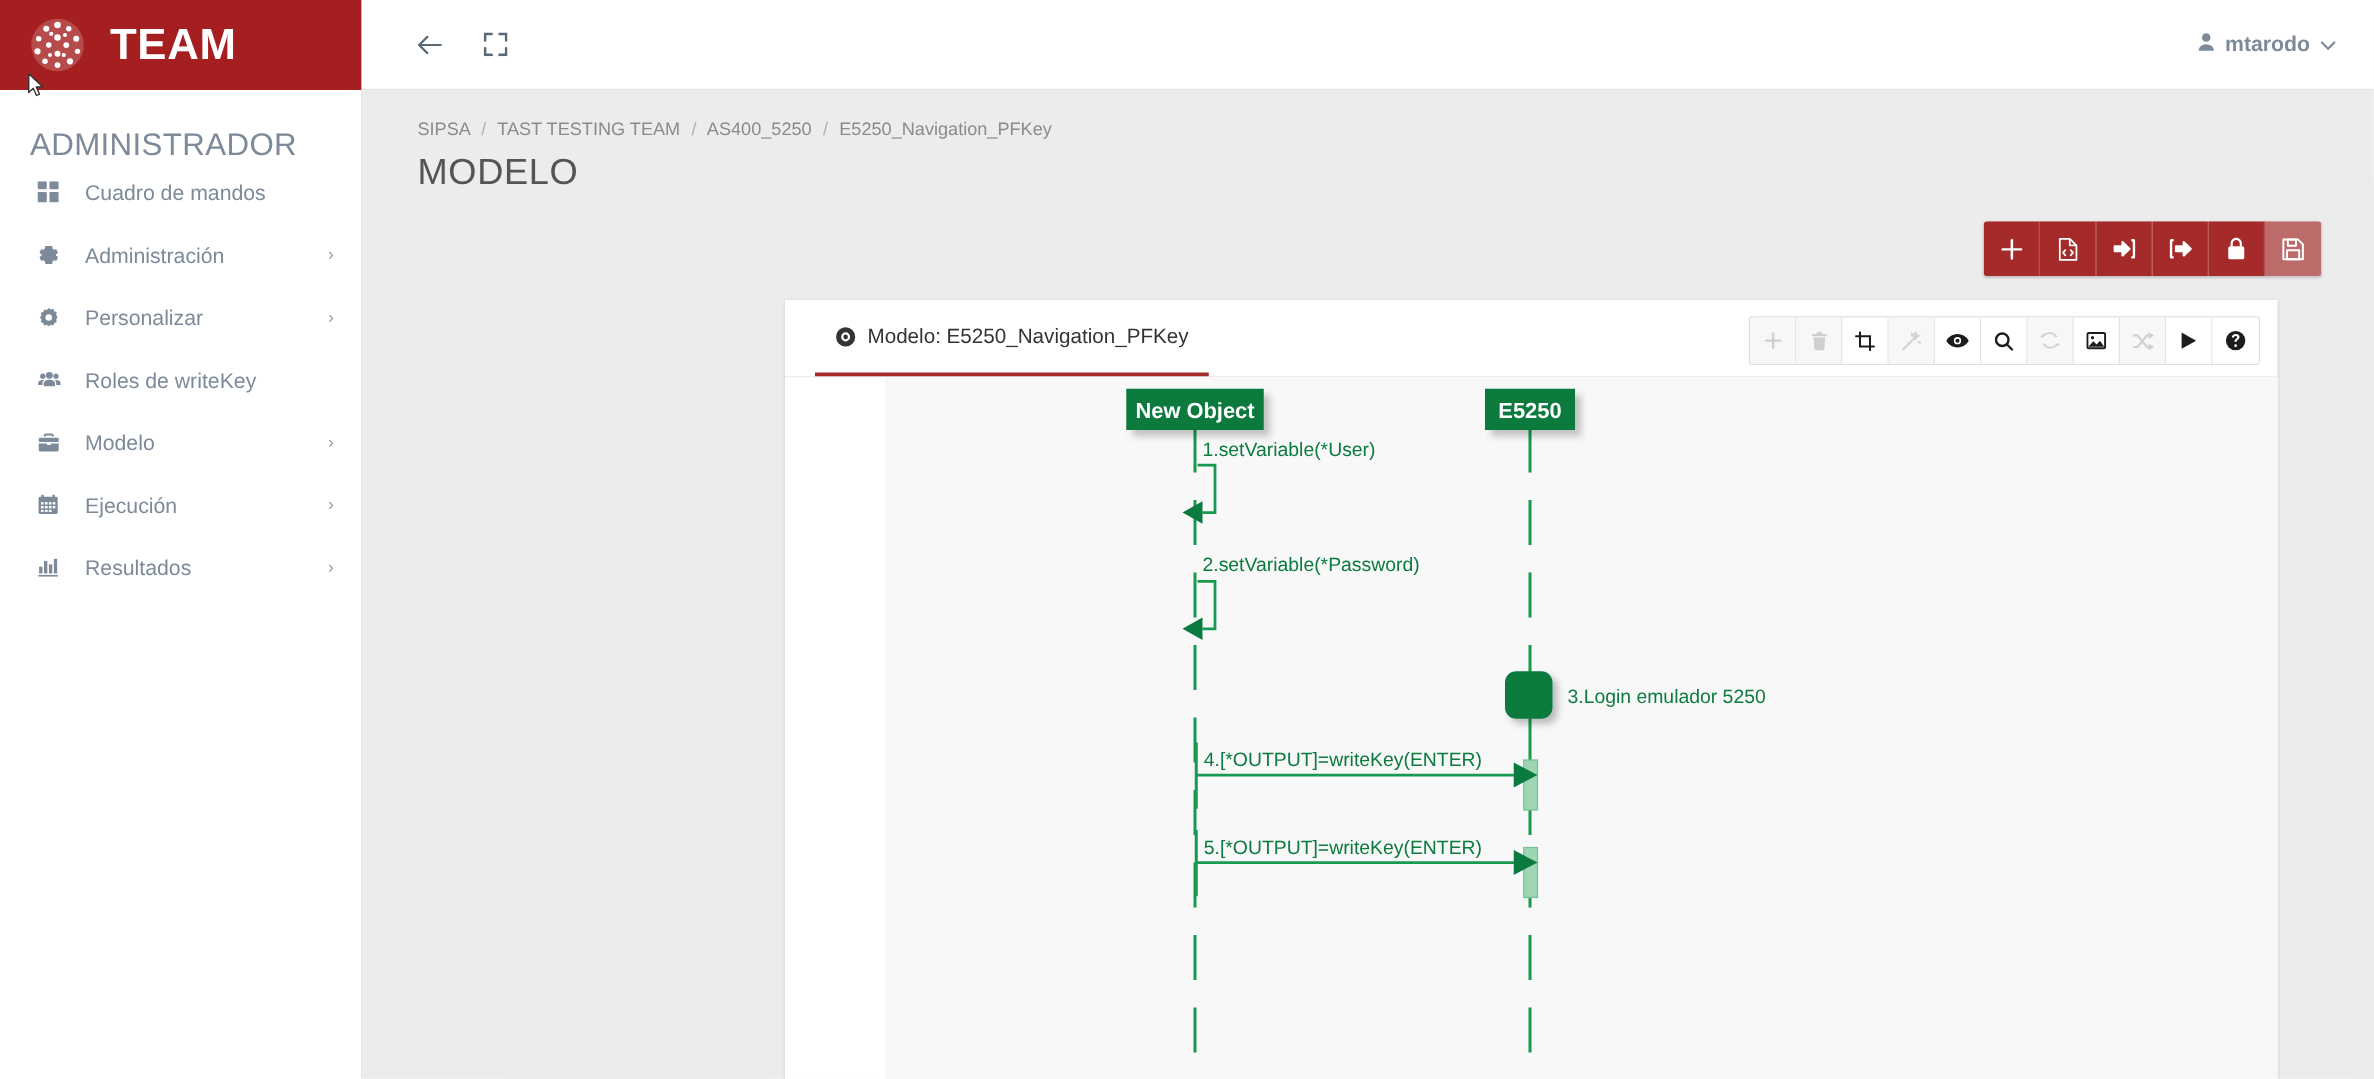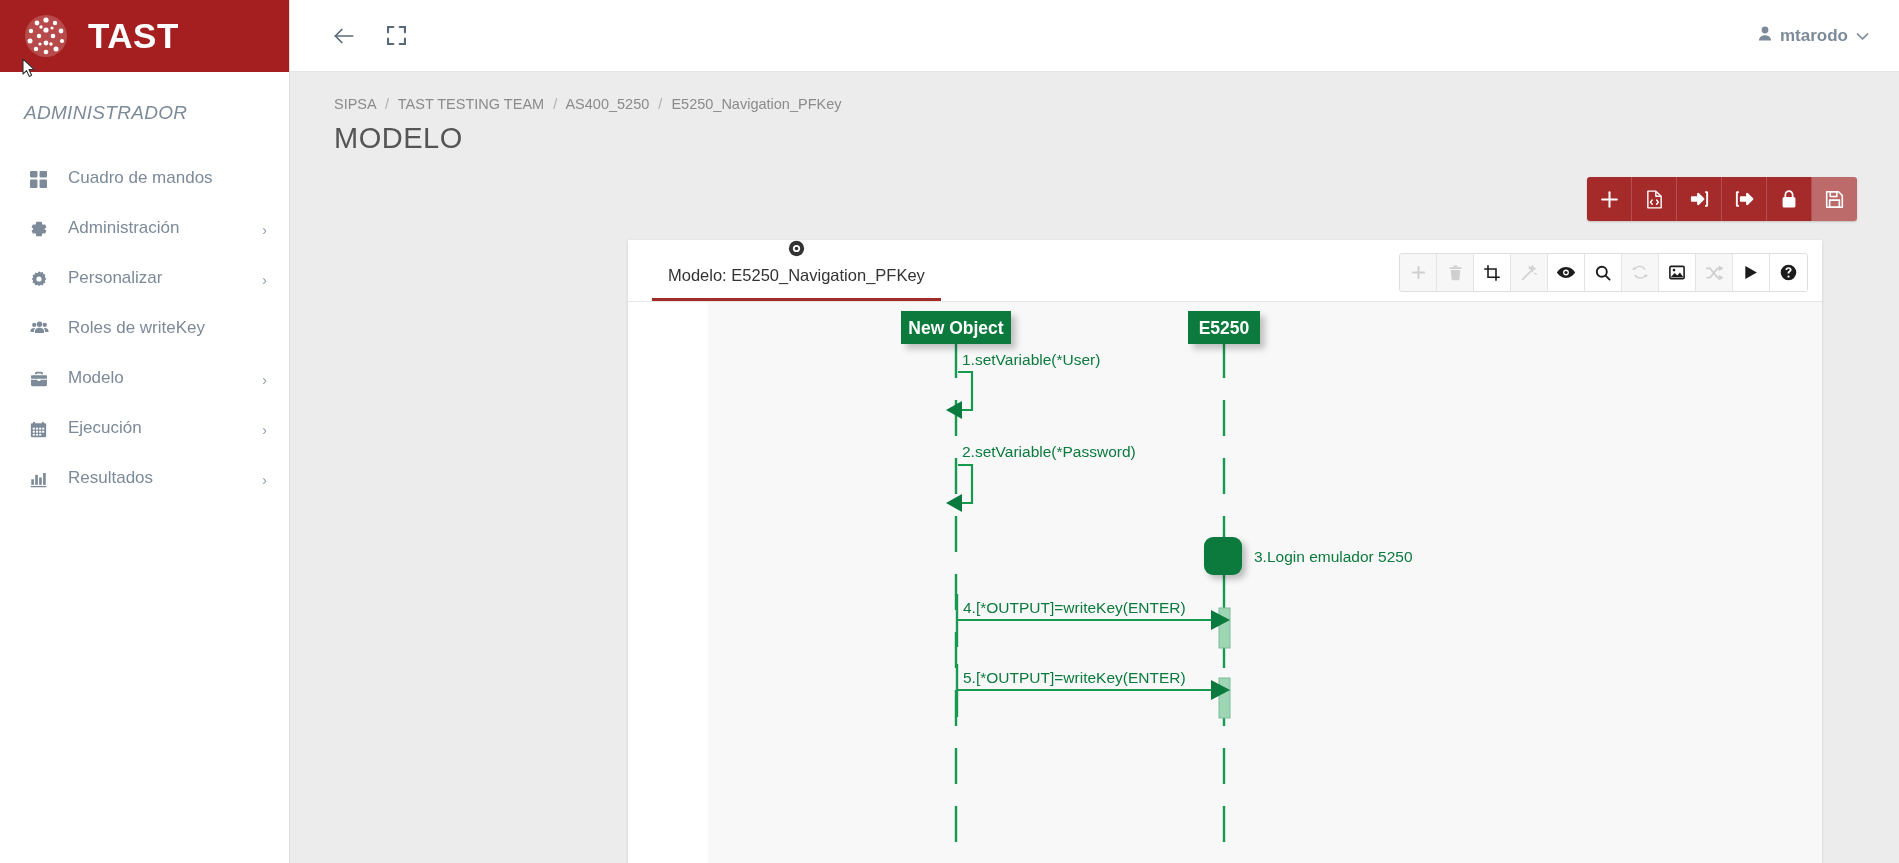--- a/index.html
+++ b/index.html
@@ -22,26 +22,25 @@
   .brand {
     height: 72px; background: #a61f20;
     display: flex; align-items: center; gap: 18px;
     padding-left: 22px;
   }
   .brand-logo { width: 48px; height: 48px; position: relative; }
   .brand-title {
     color: #ffffff; font-size: 35px; font-weight: bold; letter-spacing: 0.5px;
   }
   .sidebar-heading {
-    color: #7d8a99; font-size: 19px; letter-spacing: 0.3px;
+    color: #7d8a99; font-size: 25px; letter-spacing: 0.3px;
     padding: 30px 0 14px 24px;
-    font-style: italic;
   }
   .nav-item {
-    display: flex; align-items: flex-end;
+    display: flex; align-items: flex-start;
     height: 50px; padding: 0 22px 0 30px;
     color: #7d8a99; font-size: 17px;
     cursor: pointer;
   }
   .nav-icon {
     width: 26px; flex: 0 0 26px; display: flex;
     align-items: center; justify-content: flex-start;
     color: #7d8a99;
   }
   .nav-label { flex: 1 1 auto; padding-left: 12px; }
@@ -107,21 +106,21 @@
     display: flex; align-items: flex-end;
     height: 62px; border-bottom: 1px solid #e6e6e6;
     padding: 0 8px 0 24px; position: relative;
   }
   .tab {
     display: flex; align-items: center; gap: 9px;
     height: 61px; padding: 0 16px;
     font-size: 16.5px; color: #8b8b8b; cursor: pointer;
     border-bottom: 3px solid transparent;
   }
-  .tab.active { color: #333333; border-bottom-color: #a52a2a; flex-direction: column; }
+  .tab.active { color: #333333; border-bottom-color: #a52a2a; }
   .tab-icon { display: flex; align-items: center; color: #8b8b8b; }
   .tab.active .tab-icon { color: #333333; }
 
   .tool-group {
     position: absolute; right: 14px; top: 13px;
     display: flex; border: 1px solid #dedede; border-radius: 3px;
     overflow: hidden; background: #fbfbfb;
   }
   .tool-btn {
     width: 37px; height: 37px; display: flex;
@@ -182,21 +181,21 @@
               <circle cx="31" cy="24" r="2.3"></circle>
             <circle cx="24" cy="31" r="2.4"></circle>
               <circle cx="17" cy="24" r="2.2"></circle>
             <circle cx="29" cy="32" r="1.7"></circle>
               <circle cx="19" cy="15" r="1.7"></circle>
             <circle cx="30" cy="16" r="1.6"></circle>
               <circle cx="18" cy="32" r="1.6"></circle>
           </g>
         </svg>
       </span>
-      <span class="brand-title">TAST</span>
+      <span class="brand-title">TEAM</span>
     </div>
 
     <div class="sidebar-heading">ADMINISTRADOR</div>
 
     <div class="nav-item">
       <span class="nav-icon">
         <svg width="17" height="17" viewBox="0 0 16 16" fill="currentColor">
           <rect x="0" y="0" width="7" height="6" rx="1"></rect>
             <rect x="9" y="0" width="7" height="6" rx="1"></rect>
           <rect x="0" y="8" width="7" height="8" rx="1"></rect>

